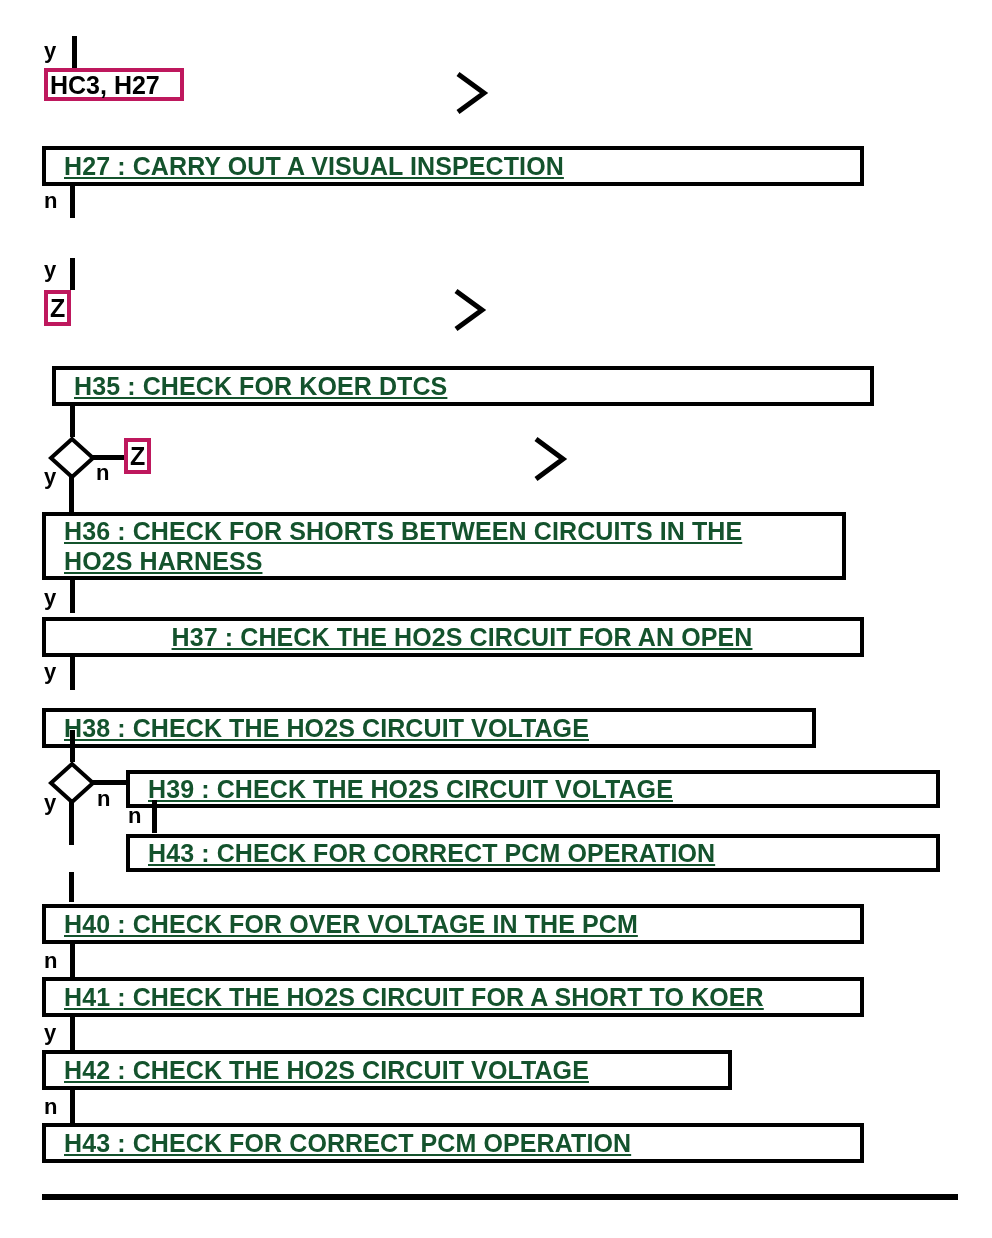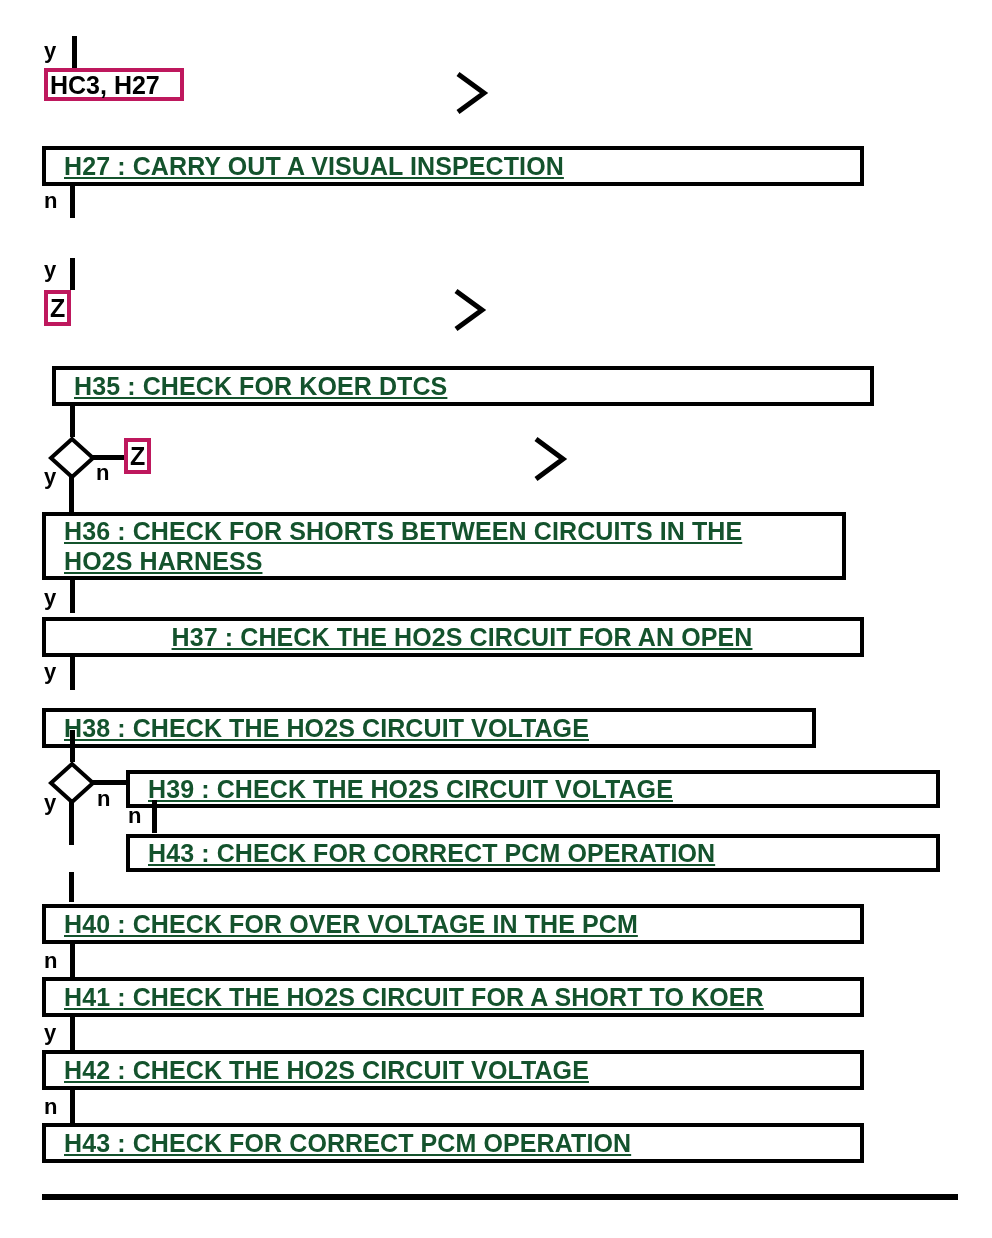--- a/index.html
+++ b/index.html
@@ -210,21 +210,21 @@
   <div class="vline" style="left:70px; top:944px; height:33px;"></div>
   <div class="branch-letter" style="left:44px; top:950px;">n</div>
 
   <div class="step-box" style="left:42px; top:977px; width:822px; height:40px;">
     <span class="step-label">H41 : CHECK THE HO2S CIRCUIT FOR A SHORT TO KOER</span>
   </div>
 
   <div class="vline" style="left:70px; top:1017px; height:33px;"></div>
   <div class="branch-letter" style="left:44px; top:1022px;">y</div>
 
-  <div class="step-box" style="left:42px; top:1050px; width:822px; height:40px;">
+  <div class="step-box" style="left:42px; top:1050px; width:690px; height:40px;">
     <span class="step-label">H42 : CHECK THE HO2S CIRCUIT VOLTAGE</span>
   </div>
 
   <div class="vline" style="left:70px; top:1090px; height:33px;"></div>
   <div class="branch-letter" style="left:44px; top:1096px;">n</div>
 
   <div class="step-box" style="left:42px; top:1123px; width:822px; height:40px;">
     <span class="step-label">H43 : CHECK FOR CORRECT PCM OPERATION</span>
   </div>
 

